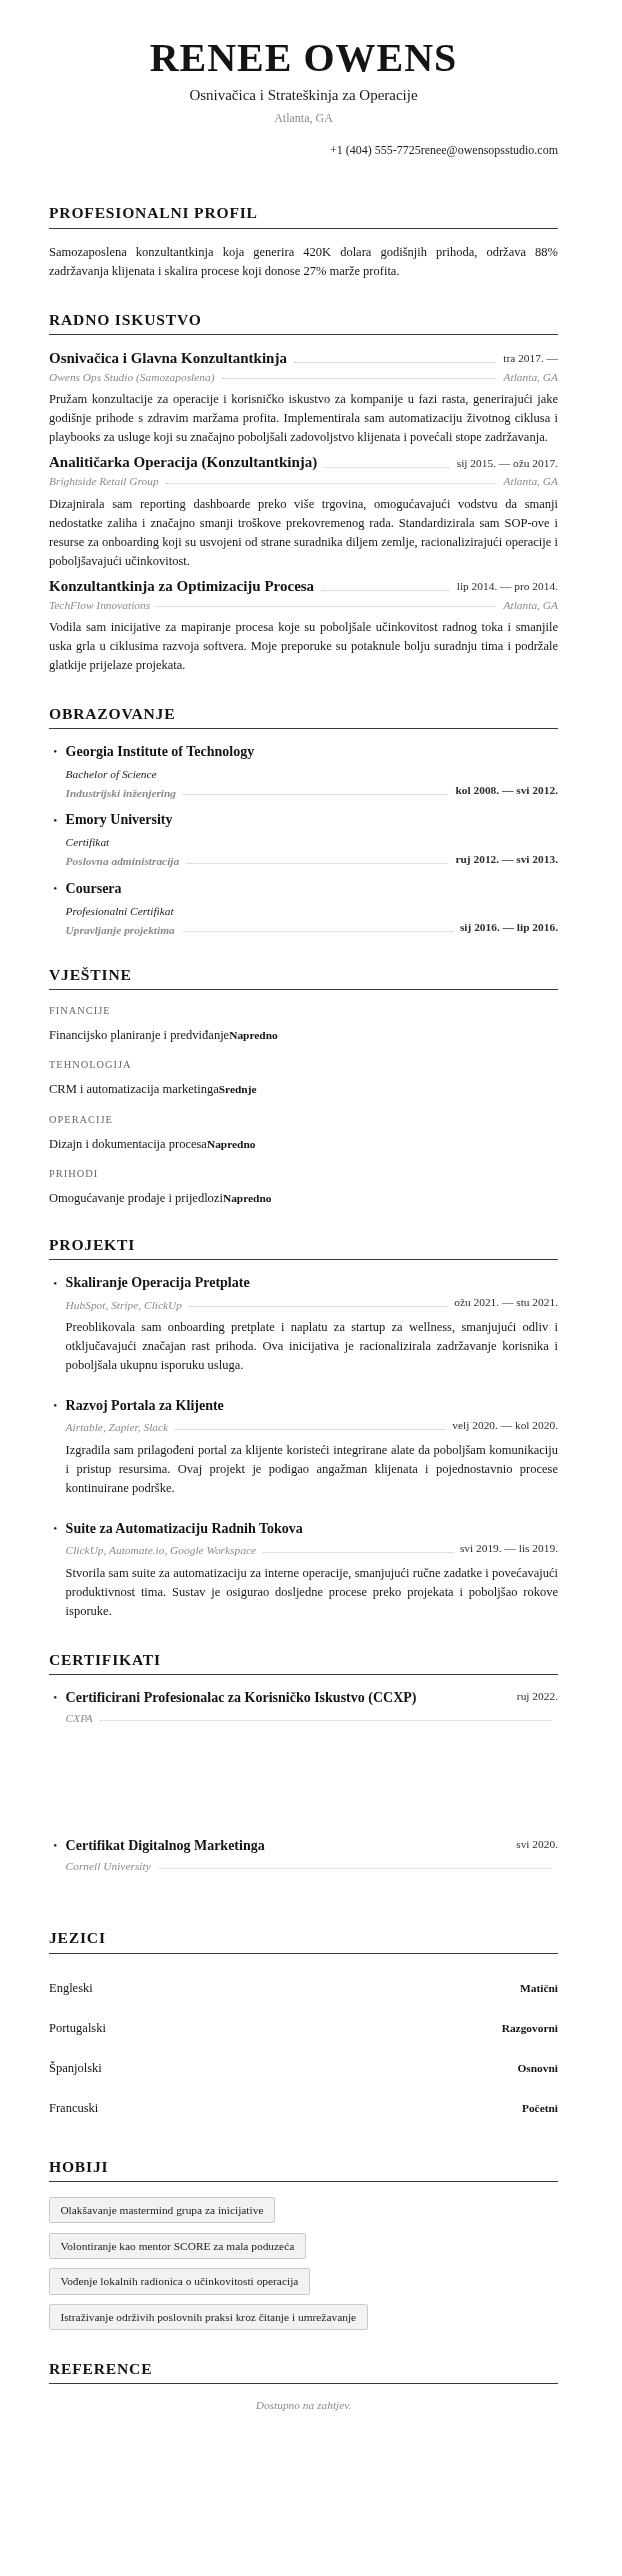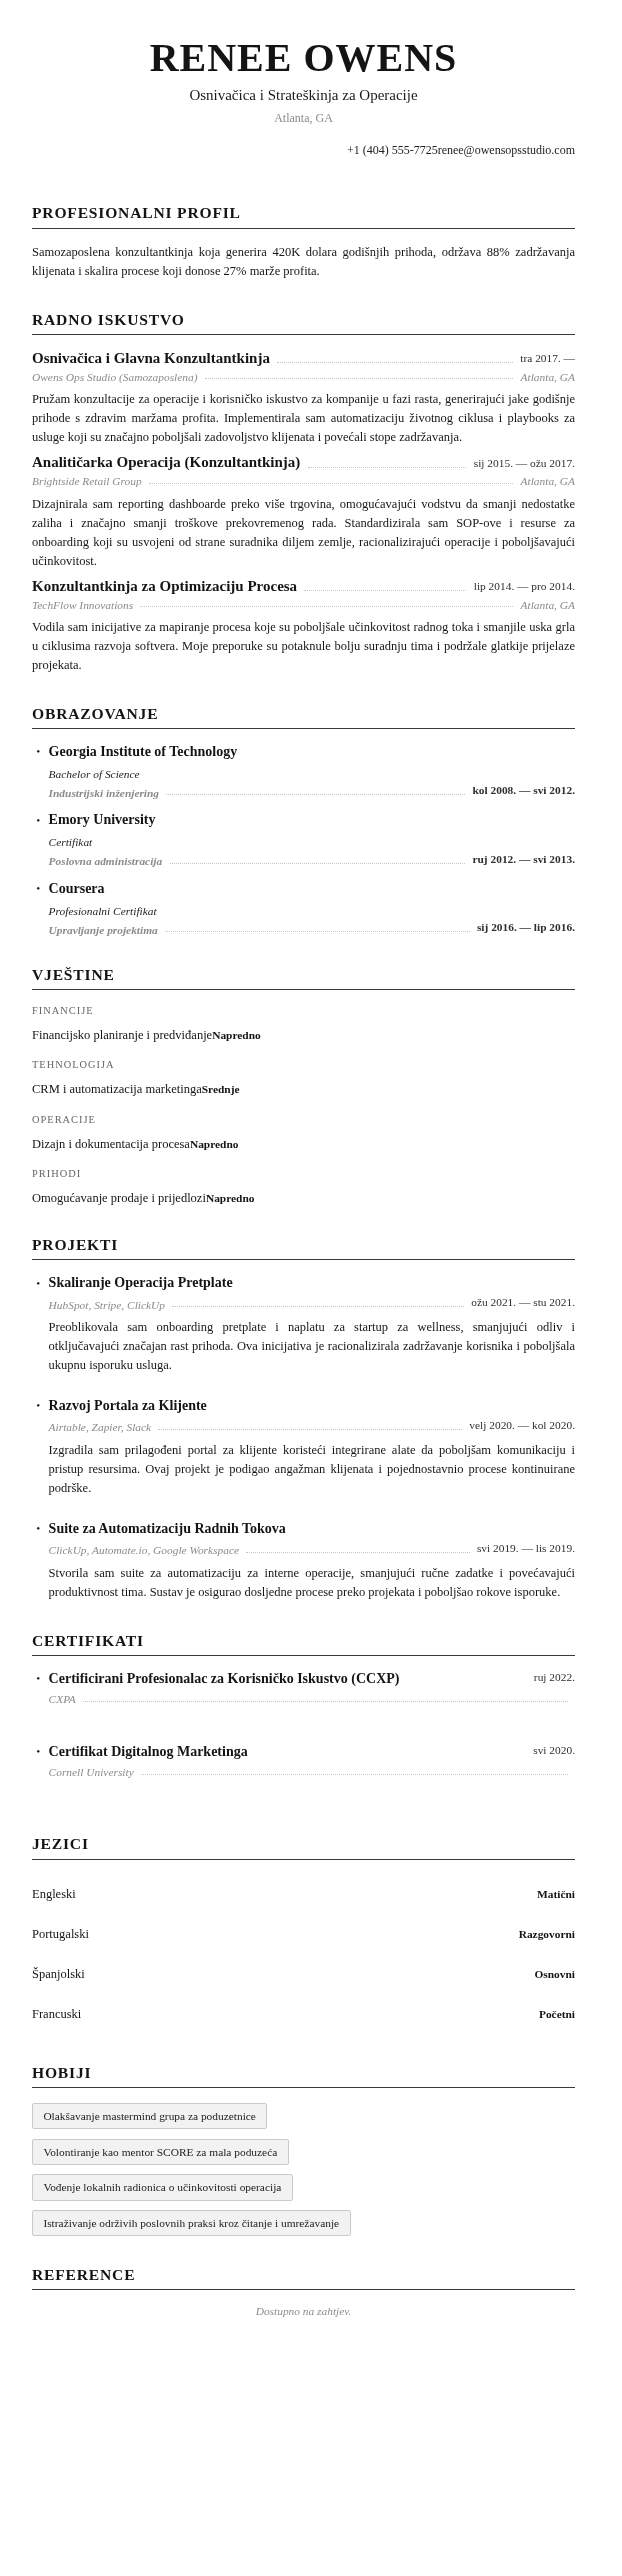--- a/index.html
+++ b/index.html
@@ -7,21 +7,21 @@
     --muted:#8b8b8b;
     --rule:#3a3a3a;
     --leader:#c6c6c6;
     --pill_bg:#f2f2f2;
     --pill_border:#c9c9c9;
   }
   *{margin:0;padding:0;box-sizing:border-box;}
   html,body{background:#ffffff;}
   .page{
     width:607px;height:2576px;overflow:hidden;position:relative;
-    background:#ffffff;padding:36px 32px 0;
+    background:#ffffff;padding:36px 49px 0;
     font-family:"Liberation Serif","DejaVu Serif",serif;color:var(--text);
   }
   
   .name{font-size:40px;font-weight:700;text-align:center;letter-spacing:1px;line-height:1.08;}
   .subtitle{font-size:15px;text-align:center;margin-top:8.3px;color:#1a1a1a;}
   .header-loc{font-size:12px;text-align:center;margin-top:6.2px;color:var(--muted);}
   .contact{display:flex;justify-content:flex-end;align-items:baseline;margin-top:17.7px;font-size:12px;color:#222222;}
   
   .section{margin-top:30px;}
   .section--profile{margin-top:46px;}
@@ -54,21 +54,21 @@
   .skill-cat{font-size:10.4px;letter-spacing:1px;color:#666666;}
   .skill-row{display:flex;justify-content:flex-start;align-items:baseline;margin-top:12px;}
   .skill-name{font-size:12.5px;}
   .skill-level{font-size:11.4px;font-weight:700;}
   
   .proj{margin-top:23px;}
   .proj:first-of-type{margin-top:2.1px;}
   .proj-name{font-size:14px;font-weight:700;}
   .proj-sub{margin-top:4.2px;font-size:11.4px;}
   
-  .cert{margin-top:38px;}
+  .cert{margin-top:113px;}
   .cert:first-of-type{margin-top:2.1px;}
   .cert-head{display:flex;align-items:flex-start;justify-content:space-between;}
   .cert-name{font-size:14px;font-weight:700;max-width:415px;line-height:1.35;}
   .cert-sub{margin-top:4.2px;font-size:11.4px;}
   
   .lang-row{display:flex;justify-content:space-between;align-items:baseline;padding:12.5px 0;}
   .lang-name{font-size:12.5px;}
   .lang-level{font-size:11.4px;font-weight:700;}
   
   .pill{width:fit-content;margin-bottom:9.3px;padding:6.2px 10.4px;background:var(--pill_bg);border:0.5px solid var(--pill_border);border-radius:2.1px;font-size:11.4px;color:#222222;}
@@ -287,21 +287,21 @@
       <span class="lang-level">Osnovni</span>
     </div>
     <div class="lang-row">
       <span class="lang-name">Francuski</span>
       <span class="lang-level">Početni</span>
     </div>
   </section>
 
   <section class="section">
     <h2 class="sec-h">HOBIJI</h2>
-    <div class="pill">Olakšavanje mastermind grupa za poduzetnice</div>
+    <div class="pill">Olakšavanje mastermind grupa za inicijative</div>
     <div class="pill">Volontiranje kao mentor SCORE za mala poduzeća</div>
     <div class="pill">Vođenje lokalnih radionica o učinkovitosti operacija</div>
     <div class="pill">Istraživanje održivih poslovnih praksi kroz čitanje i umrežavanje</div>
   </section>
 
   <section class="section">
     <h2 class="sec-h">REFERENCE</h2>
     <div class="ref-text">Dostupno na zahtjev.</div>
   </section>
 

